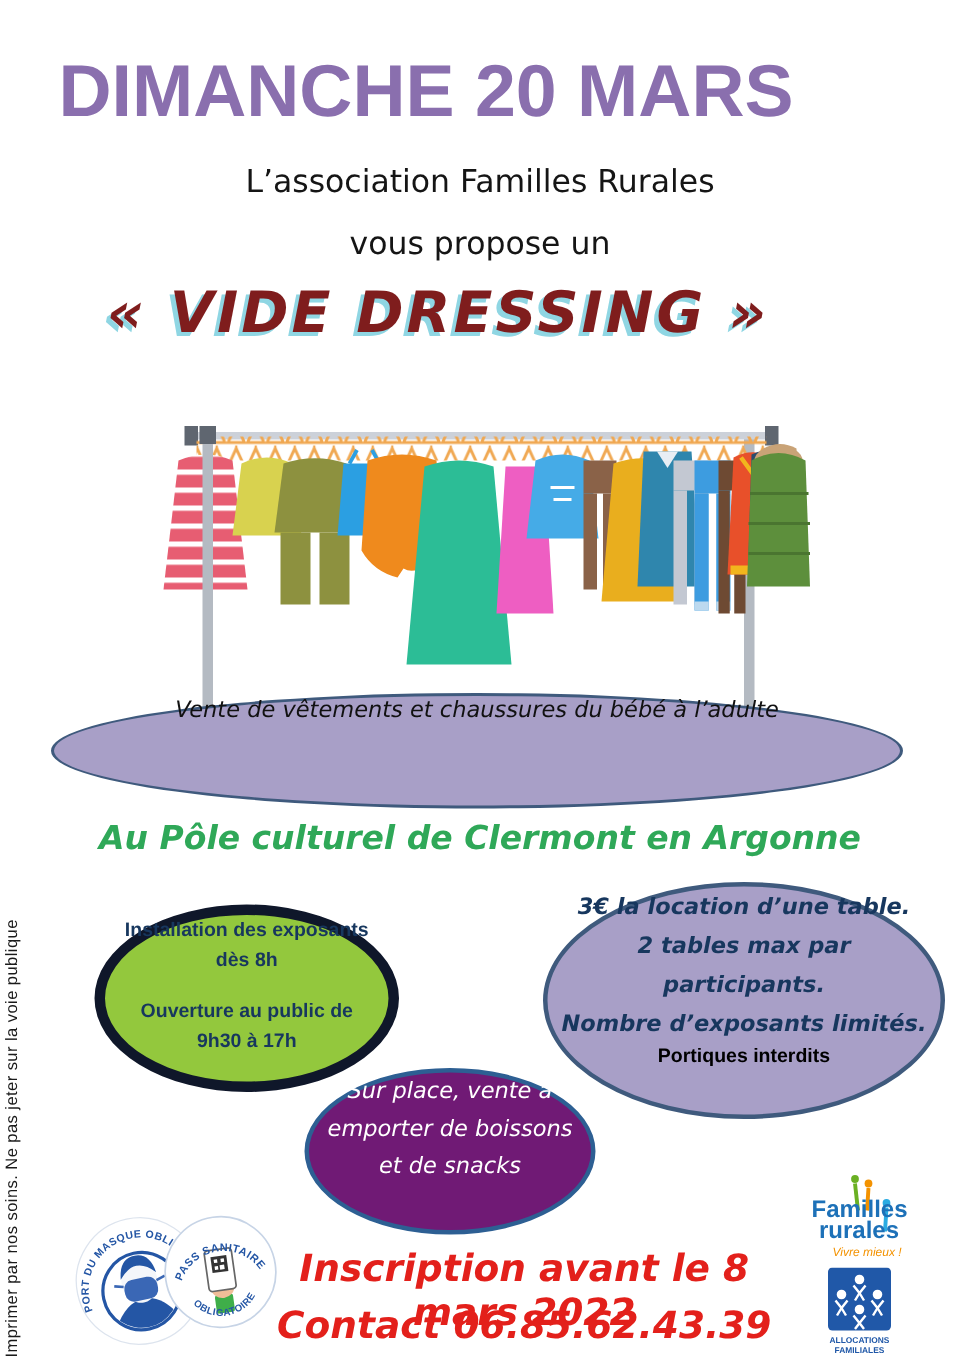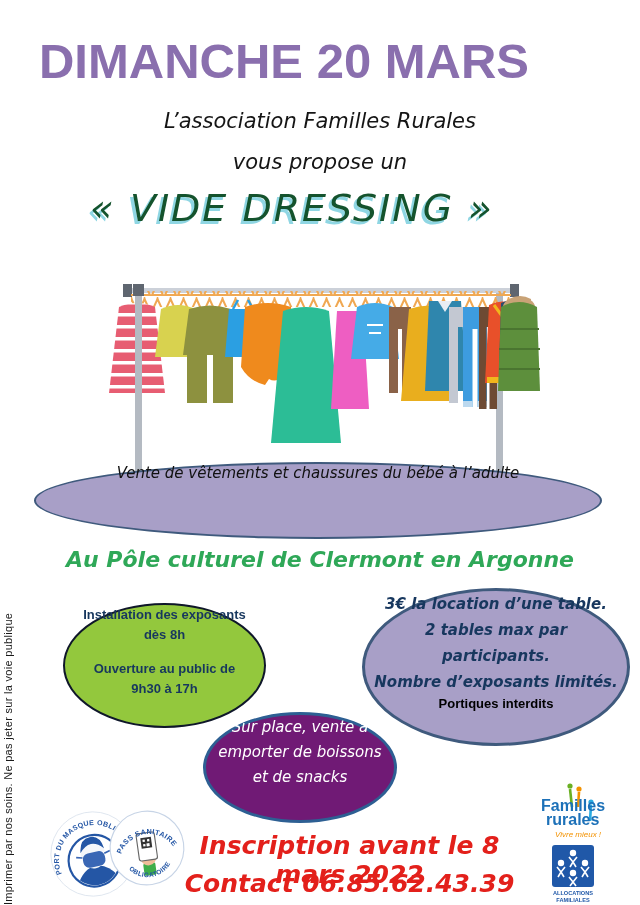--- a/index.html
+++ b/index.html
@@ -3,37 +3,37 @@
 <meta charset="utf-8">
 <style>
   html,body{margin:0;padding:0;background:#fff;}
   #poster{position:relative;width:640px;height:905px;background:#fff;overflow:hidden;
           font-family:"Liberation Sans",sans-serif;}
   .abs{position:absolute;}
   
   .title{top:33px;left:0;width:568px;text-align:center;font-size:49px;font-weight:900;
          letter-spacing:0px;color:#8a6fae;font-family:"Liberation Sans",sans-serif;}
   .sub{left:0;width:640px;text-align:center;font-size:21px;color:#151515;
-       font-family:"DejaVu Sans",sans-serif;font-style:italic;}
+       font-family:"DejaVu Sans",sans-serif;}
   .sub1{top:109px;} .sub2{top:150px;}
-  .headline{top:186px;left:0;width:584px;text-align:center;font-size:38px;font-weight:normal;
-            font-style:italic;color:#14532d;letter-spacing:2px;
+  .headline{top:186px;left:0;width:584px;text-align:center;font-size:38px;font-weight:bold;
+            font-style:italic;color:#7f1d1d;letter-spacing:2px;
             font-family:"DejaVu Sans",sans-serif;text-shadow:-3px 3px 0 #8fd6e3;}
   
   .rack{top:281px;left:99px;z-index:1;}
   
   .ellipse{border-radius:50%;box-sizing:border-box;display:flex;flex-direction:column;
            align-items:center;justify-content:flex-start;text-align:center;z-index:2;}
   .banner{top:462px;left:34px;width:568px;height:77px;background:#a89fc7;
           border:2.5px solid #3f5a7d;padding-bottom:8px;}
   .banner .txt{font-family:"DejaVu Sans",sans-serif;font-style:italic;font-size:15px;color:#111;}
   .venue{top:547px;left:0;width:640px;text-align:center;font-size:22px;font-weight:600;
          font-style:italic;color:#2fa858;font-family:"DejaVu Sans",sans-serif;}
   .greenEl{top:603px;left:63px;width:203px;height:125px;background:#93c83d;
-           border:2px solid #0f172a;color:#17375e;font-weight:bold;font-size:13px;line-height:20px;}
+           border:7px solid #0f172a;color:#17375e;font-weight:bold;font-size:13px;line-height:20px;}
   .greenEl .gap{height:14px;}
   .purpleEl{top:588px;left:362px;width:268px;height:158px;background:#a89fc7;
             border:3px solid #3f5a7d;color:#17375e;font-size:15px;font-weight:600;
             font-style:italic;line-height:26px;font-family:"DejaVu Sans",sans-serif;}
   .purpleEl .warn{color:#000000;font-weight:bold;font-style:normal;font-size:13px;
                   font-family:"Liberation Sans",sans-serif;line-height:18px;}
   .blueEl{top:712px;left:203px;width:194px;height:111px;background:#701a75;
           border:3px solid #2d5f93;color:#ffffff;font-size:15px;font-style:italic;
           line-height:25px;font-family:"DejaVu Sans",sans-serif;z-index:3;}
   

